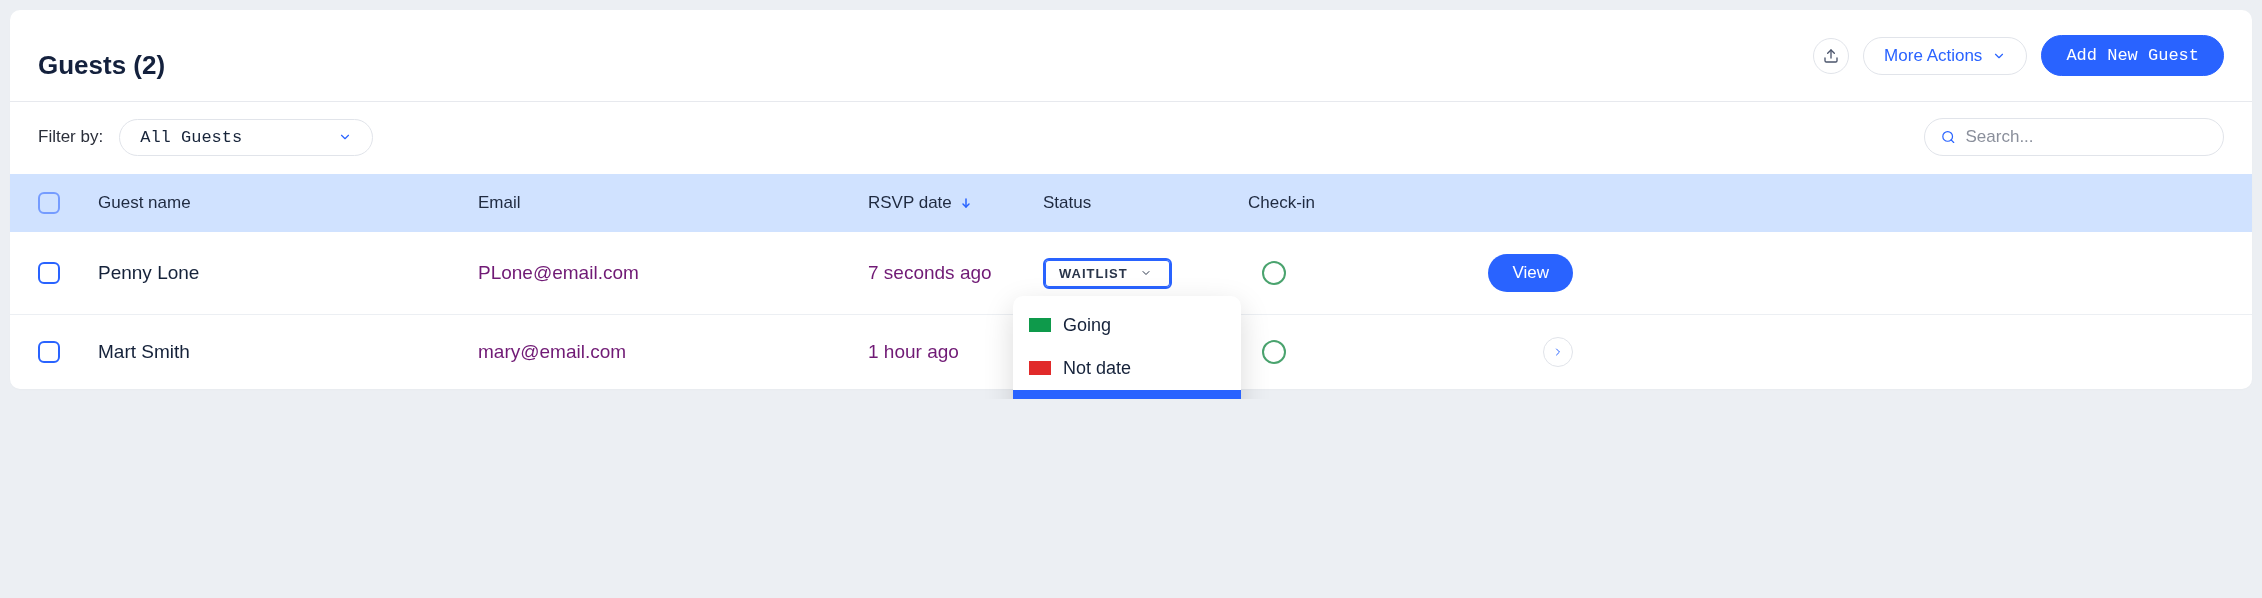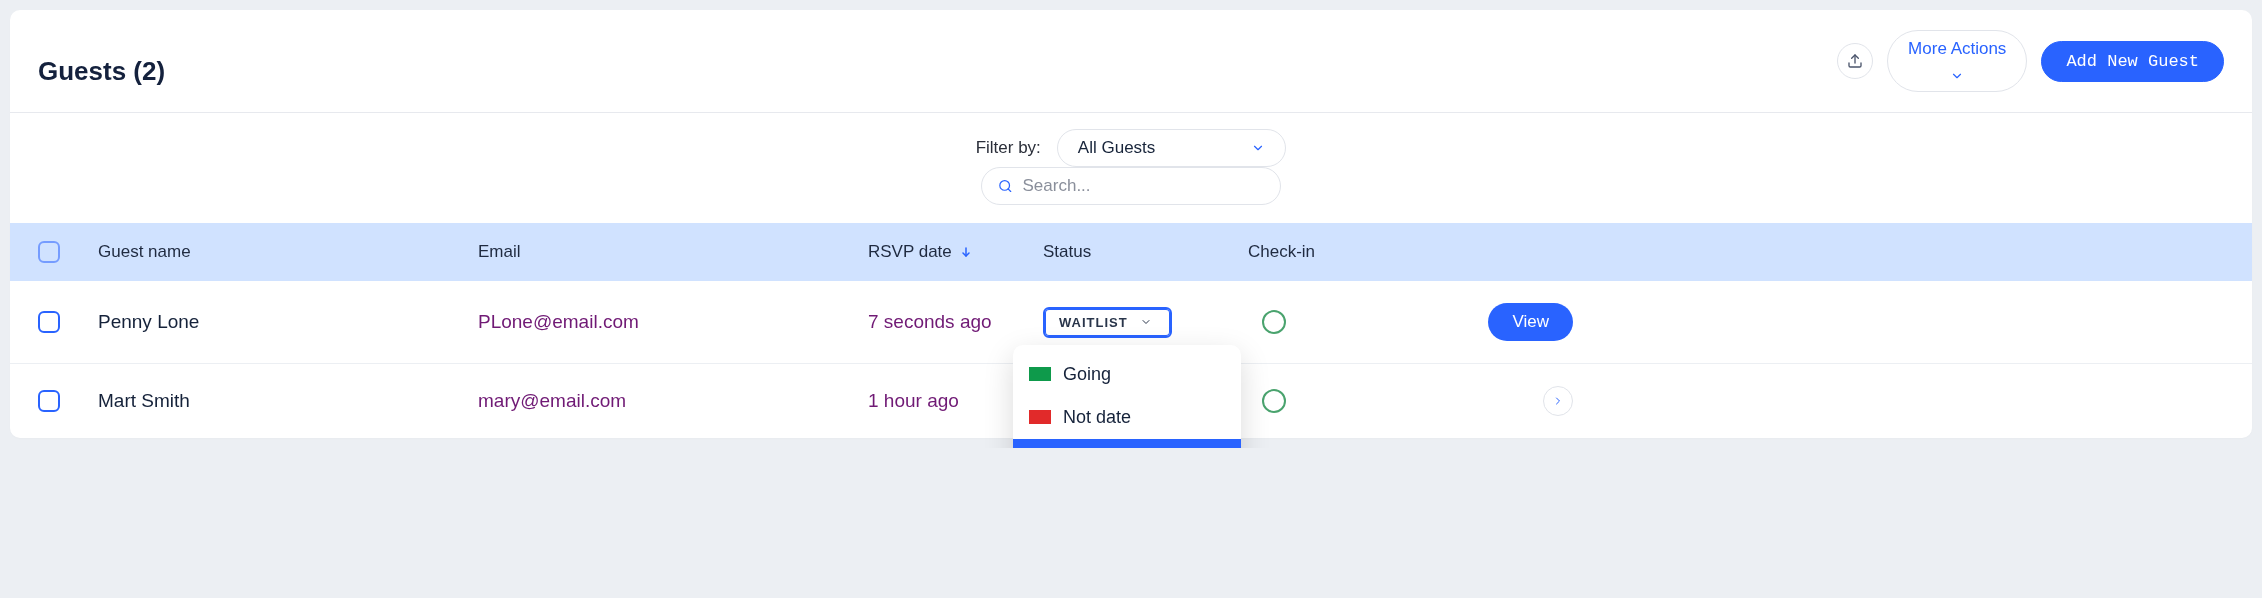--- a/index.html
+++ b/index.html
@@ -41,45 +41,45 @@
   }
   .pill {
     border: 1px solid #e1e4ea;
     border-radius: 999px;
     background: #fff;
     padding: 8px 20px;
     display: inline-flex; align-items: center; gap: 10px;
     cursor: pointer;
     font-size: 17px;
   }
-  .pill.blue-text { color: #2963ff; font-weight: 500; flex-direction: column; }
+  .pill.blue-text { color: #2963ff; font-weight: 500; }
   .pill.primary {
     background: #2963ff;
     border-color: #2963ff;
     color: #fff;
     font-weight: 500;
     padding: 10px 24px;
     font-family: Liberation Mono, monospace;
   }
   
   .filter-row {
     display: flex;
     align-items: center;
     justify-content: space-between;
     padding: 16px 28px 18px 28px;
-    flex-direction: column;
   }
   .filter-left { display: flex; align-items: center; gap: 16px; }
   .filter-label { color: #2b2f3a; font-size: 17px; }
   .filter-select {
     border: 1px solid #e1e4ea;
     border-radius: 999px;
     padding: 8px 20px;
     display: inline-flex; align-items: center; gap: 96px;
     cursor: pointer;
+    font-family: Liberation Mono, monospace;
   }
   .search {
     border: 1px solid #e1e4ea;
     border-radius: 999px;
     padding: 8px 16px;
     display: inline-flex; align-items: center; gap: 10px;
     width: 300px;
   }
   .search input {
     border: none; outline: none;

